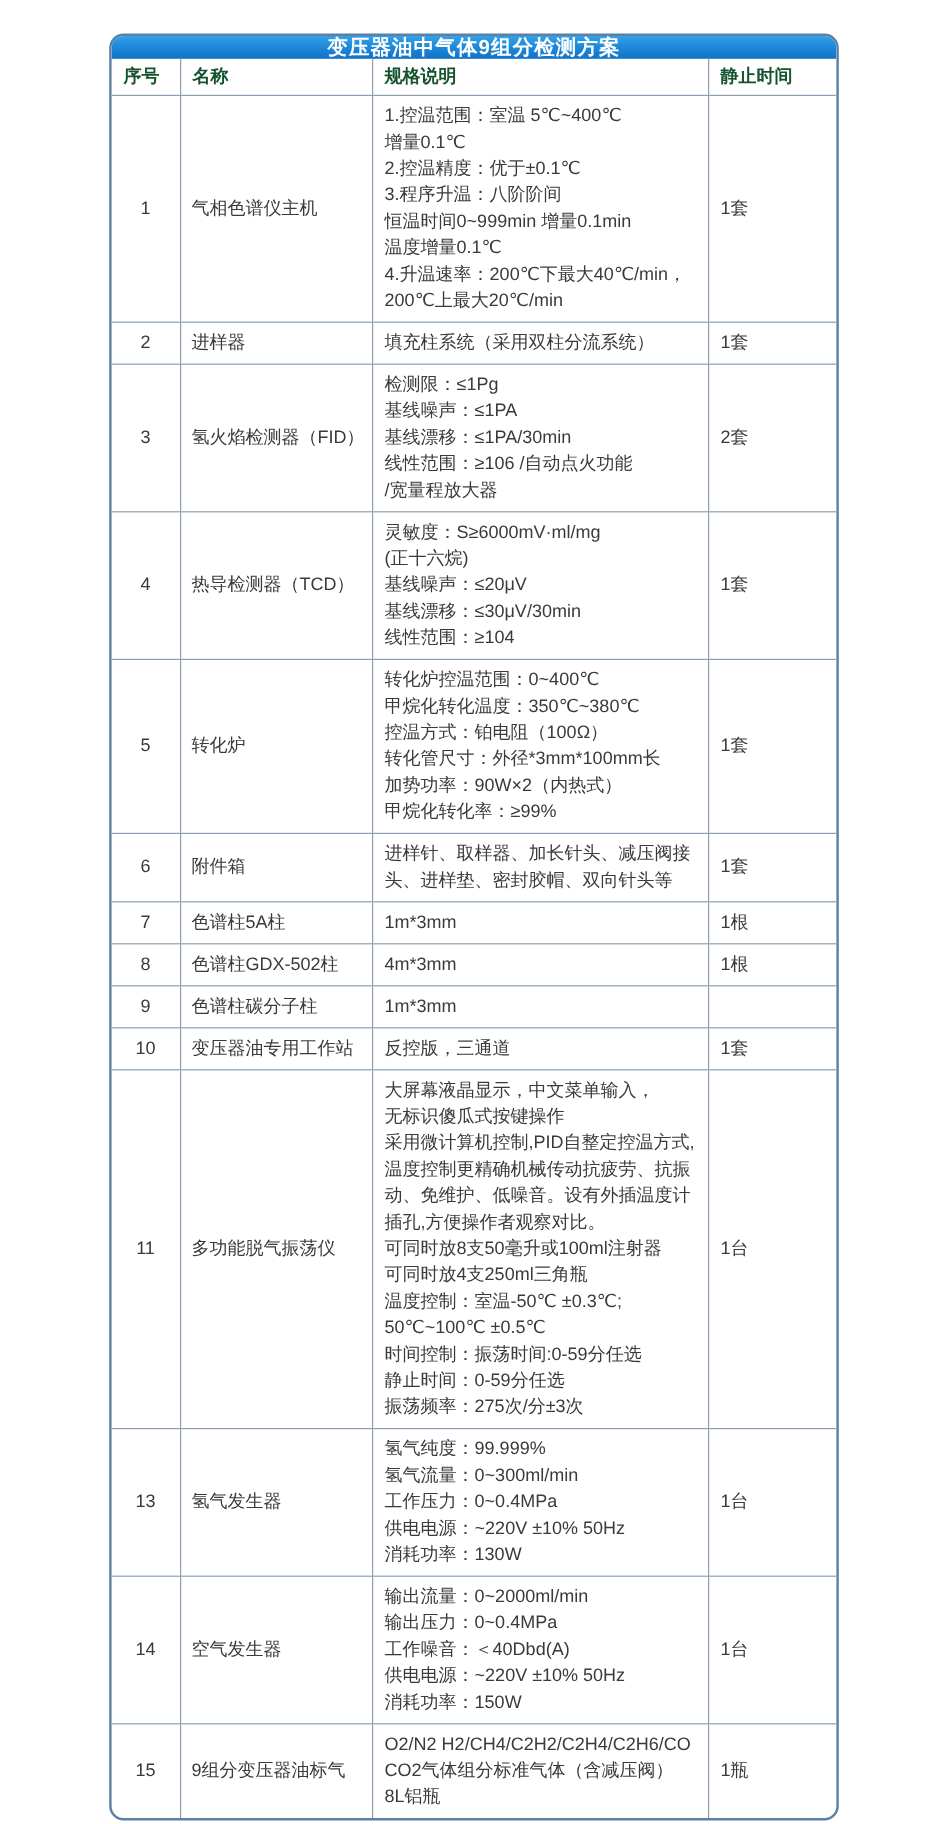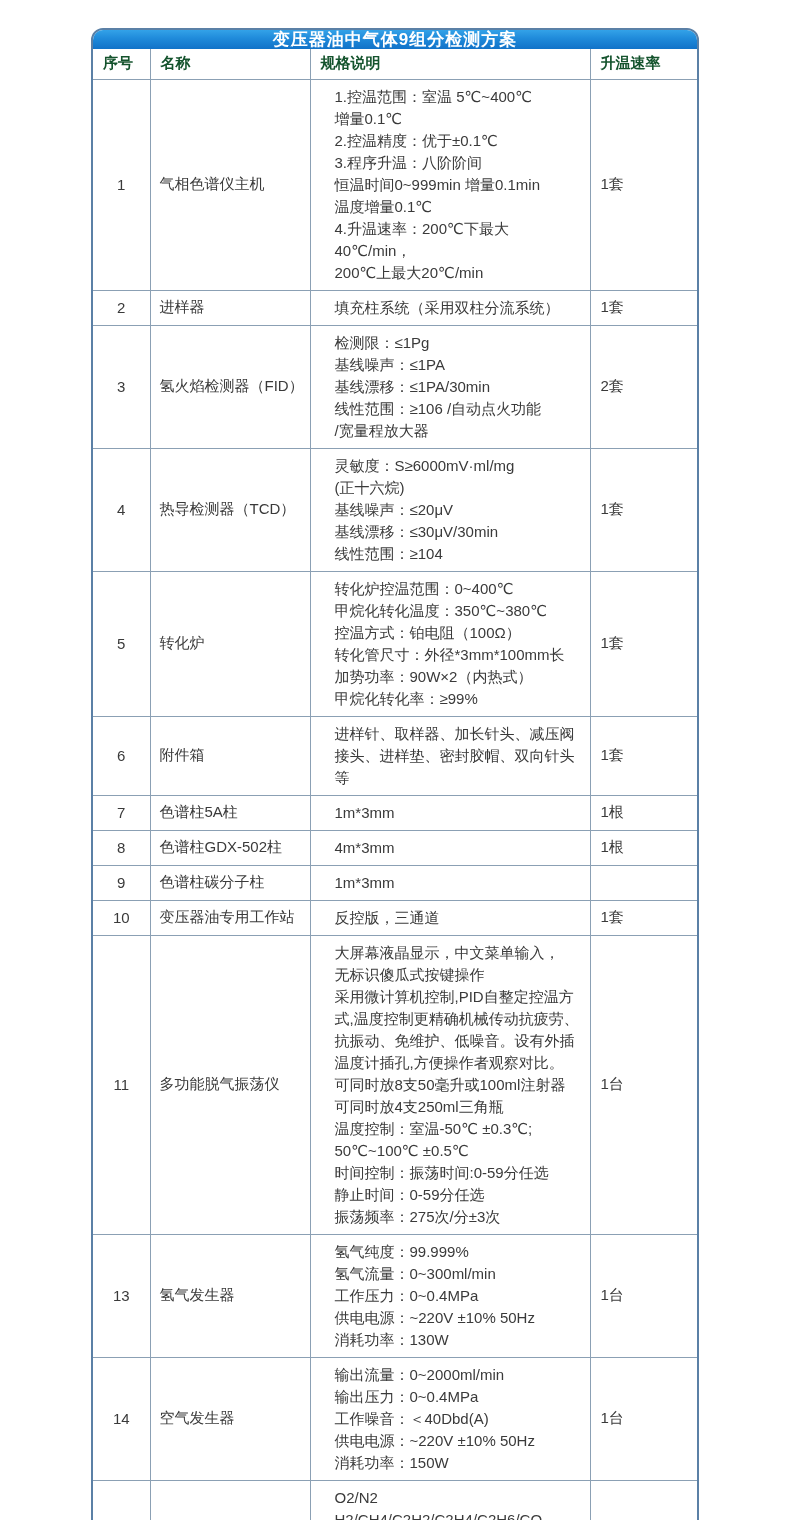--- a/index.html
+++ b/index.html
@@ -48,21 +48,21 @@
     font-weight: 700; text-align: left; color: #14532d;
     height: 30px; padding: 4px 10px;
   }
   .spec-table th.th-no { text-align: left; padding-left: 10px; }
   .spec-table td { padding: 5px 10px; }
   td.cell-no { text-align: center; min-width: 0; }
   td.cell-name { padding-left: 9px; padding-right: 4px; }
   td.cell-spec {
     white-space: pre-line;
     line-height: 22px;
-    padding: 6px 8px 6px 24px;
+    padding: 6px 8px 6px 10px;
   }
   td.cell-qty { padding-left: 10px; }
   .spec-table tbody tr { min-height: 34px; }
   .spec-table tbody td { height: 33px; }
 </style>
 </head>
 <body>
 
 <div class="stage">
   <div class="card">
@@ -76,21 +76,21 @@
         <col class="c-no">
           <col class="c-name">
           <col class="c-spec">
           <col class="c-qty">
       </colgroup>
       <thead>
         <tr>
           <th class="th-no">序号</th>
           <th>名称</th>
           <th>规格说明</th>
-          <th>升温速率</th>
+          <th>静止时间</th>
         </tr>
       </thead>
       <tbody>
   <tr>
     <td class="cell-no">1</td>
     <td class="cell-name">气相色谱仪主机</td>
     <td class="cell-spec">1.控温范围：室温 5℃~400℃
 增量0.1℃
 2.控温精度：优于±0.1℃
 3.程序升温：八阶阶间

